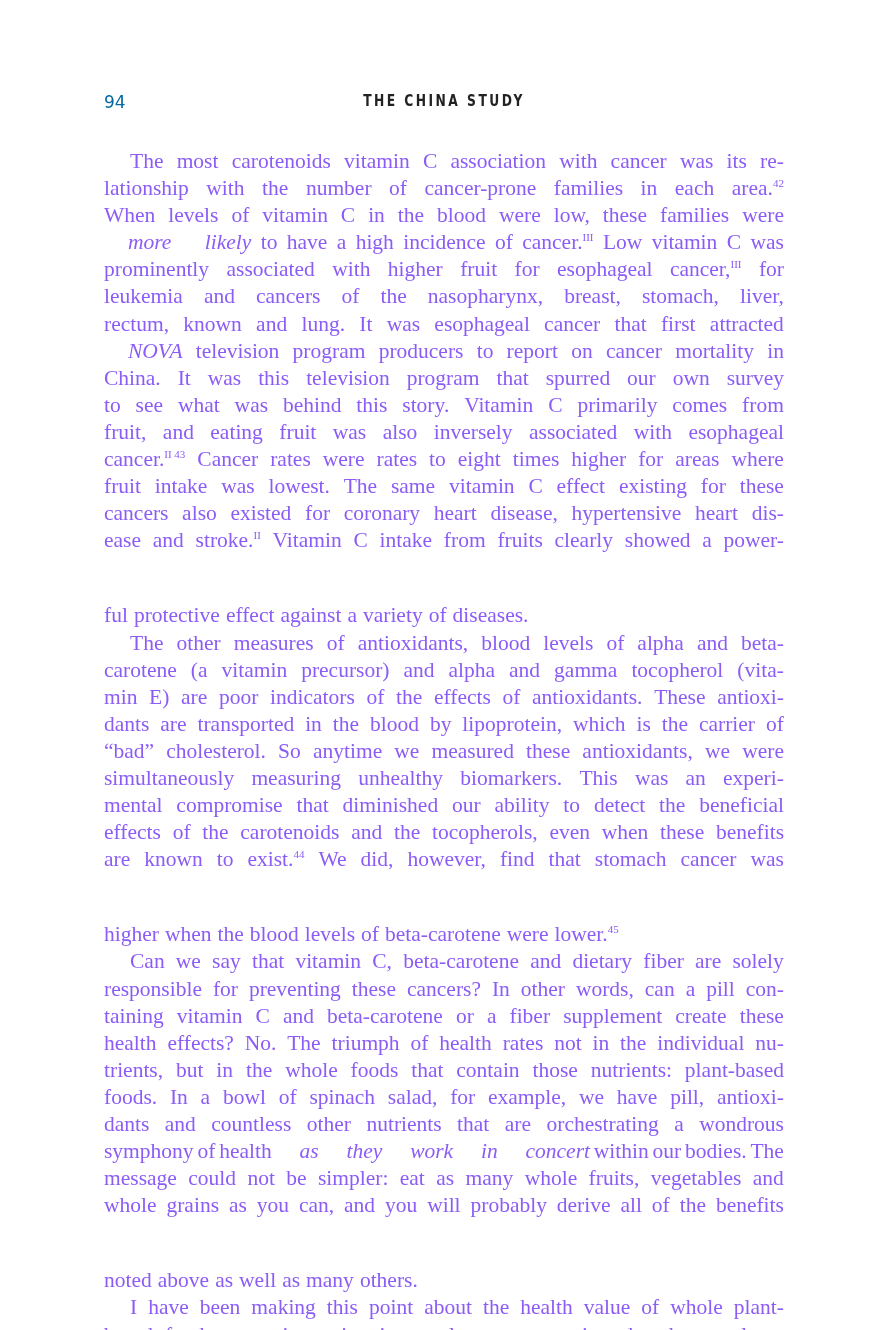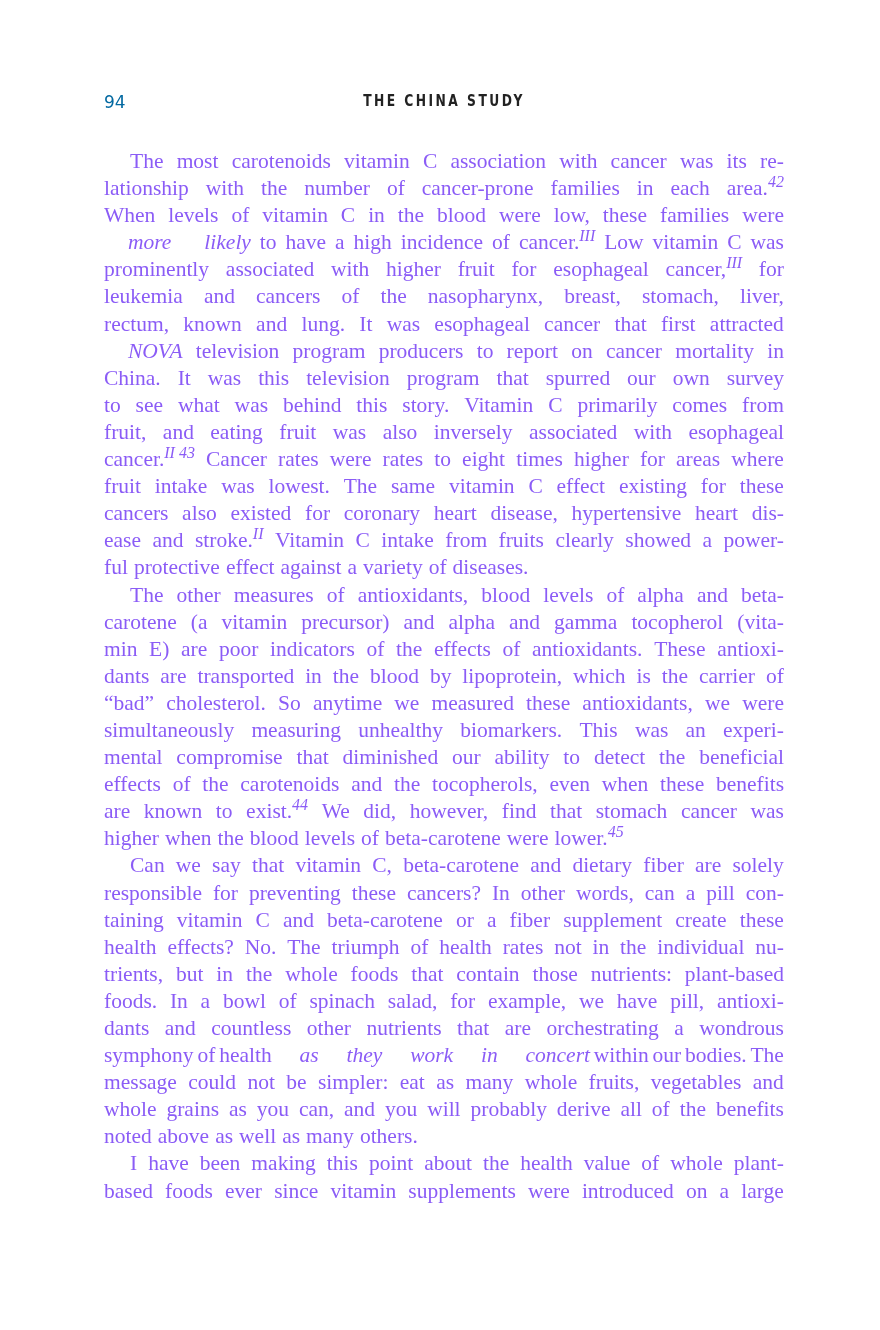--- a/index.html
+++ b/index.html
@@ -3,24 +3,24 @@
 <meta charset="utf-8">
 <style>
   html, body { margin: 0; padding: 0; background: #ffffff; }
   body { width: 880px; height: 1330px; position: relative; overflow: hidden; }
   .page { position: absolute; left: 0; top: 0; width: 880px; height: 1330px; background: #fff; color: #222; }
   .running-head { position: absolute; top: 92px; left: 104px; width: 680px; height: 24px; }
   .page-number { position: absolute; left: 0; top: 0; font-family: "DejaVu Sans", sans-serif; font-size: 17px; color: #0369a1; }
   .book-title { position: absolute; left: 0; right: 0; top: 0; text-align: center; font-family: "DejaVu Sans", sans-serif; font-size: 15px; letter-spacing: 3px; font-weight: bold; transform: scaleX(0.82); color: #222; }
   .body-text { position: absolute; left: 104px; top: 148px; width: 680px; font-family: "Liberation Serif", serif; font-size: 21.5px; color: #8b5cf6; }
   .line { display: block; height: 27.1px; line-height: 27.1px; text-align: justify; text-align-last: justify; white-space: nowrap; overflow: visible; }
-  .line.last { text-align-last: left; }
+  .line.last { text-align-last: left; margin-top: 48px; }
   .line .j { display: flex; justify-content: space-between; }
   .line.last .j { justify-content: flex-start; gap: 0.28em; }
-  sup { font-size: 16px; vertical-align: 0; position: relative; top: -8px; font-style: italic; }
+  sup { font-size: 11px; vertical-align: 0; position: relative; top: -8px; }
   em { font-style: italic; margin-left: 24px; }
 </style>
 </head>
 <body>
 
 <div class="page">
   <div class="running-head">
     <span class="page-number">94</span>
     <span class="book-title">THE CHINA STUDY</span>
   </div>

